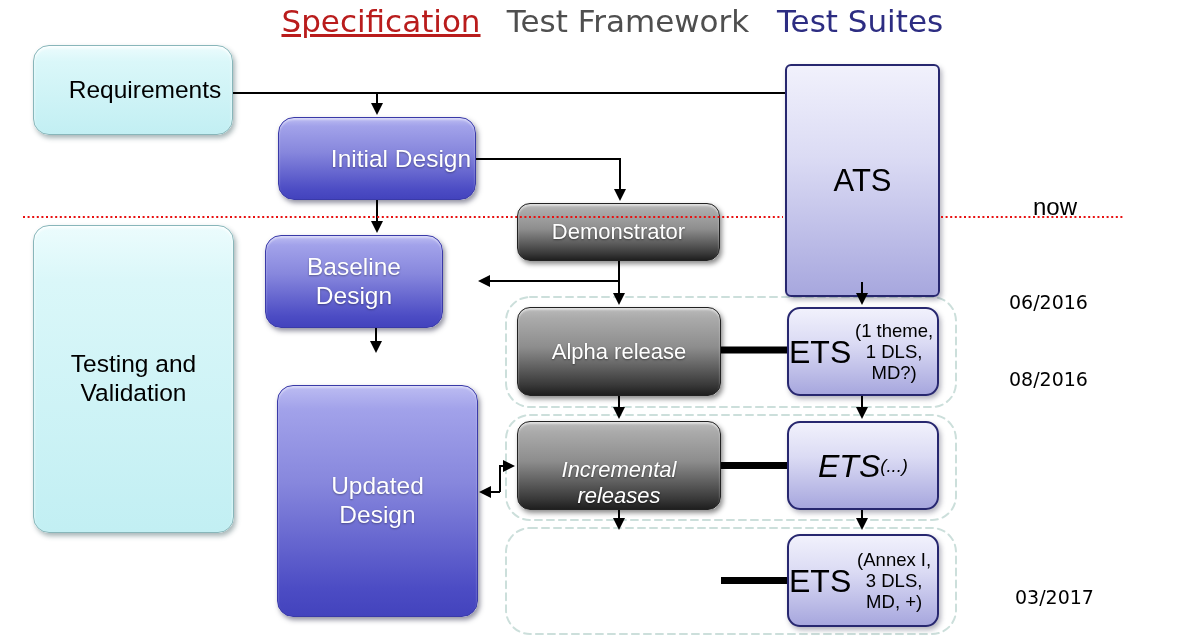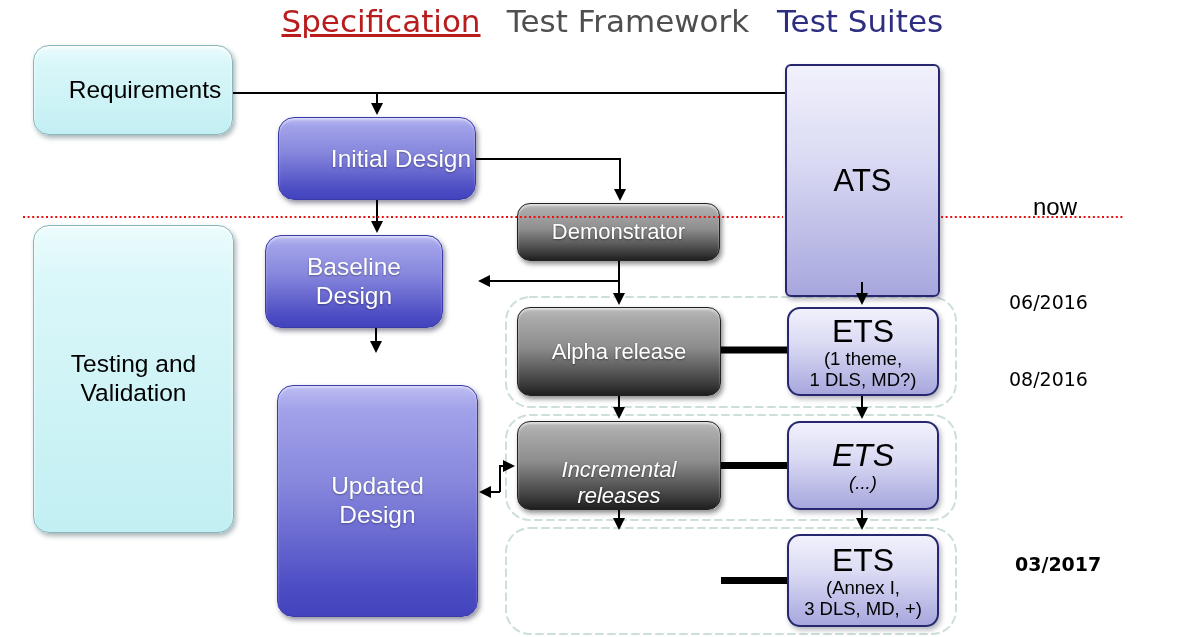--- a/index.html
+++ b/index.html
@@ -61,28 +61,28 @@
   #box-updated      { left: 277px; top: 355px; width: 201px; height: 232px; margin-top: 30px; }
   #box-demonstrator { left: 517px; top: 203px; width: 203px; height: 58px; }
   #box-alpha        { left: 517px; top: 307px; width: 204px; height: 89px; }
   #box-incremental  { left: 517px; top: 421px; width: 204px; height: 89px; font-style: italic; align-items: flex-end; }
   #box-release      { left: 517px; top: 534px; width: 204px; height: 93px; }
   #box-ats          { left: 785px; top: 64px;  width: 155px; height: 233px; font-size: 31px; border-radius: 6px; }
   #box-ets1         { left: 787px; top: 307px; width: 152px; height: 89px; }
   #box-ets2         { left: 787px; top: 421px; width: 152px; height: 89px; font-style: italic; }
   #box-ets3         { left: 787px; top: 534px; width: 152px; height: 93px; }
 
-  .ets-inner { display: flex; flex-direction: column; justify-content: center; }
+  .ets-inner { display: flex; flex-direction: row; align-items: center; justify-content: center; }
   .ets-title { font-size: 32px; line-height: 34px; }
   .ets-sub   { font-size: 18.5px; line-height: 21px; }
 
   .date-label { position: absolute; font-family: "DejaVu Sans", sans-serif; font-size: 19px; line-height: 1; color: #000; z-index: 1; white-space: nowrap; }
   #date-1 { left: 1009px; top: 293px; }
   #date-2 { left: 1009px; top: 370px; }
-  #date-3 { left: 1015px; top: 555px; font-weight: bold; }
+  #date-3 { left: 1015px; top: 588px; }
   #now-label { position: absolute; left: 1033px; top: 195px; font-family: "Liberation Sans", sans-serif; font-size: 24px; line-height: 1; color: #000; z-index: 1; }
 
   #connector-layer { z-index: 3; }
 </style>
 </head>
 <body>
 
 <div class="canvas">
 
   <svg class="layer" id="groups-layer" width="1178" height="637">

